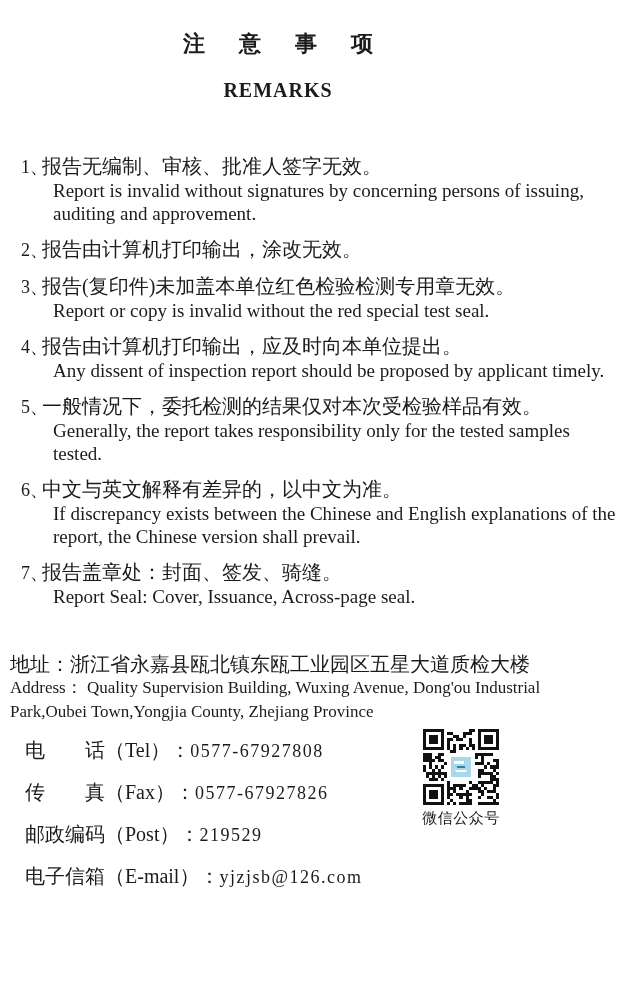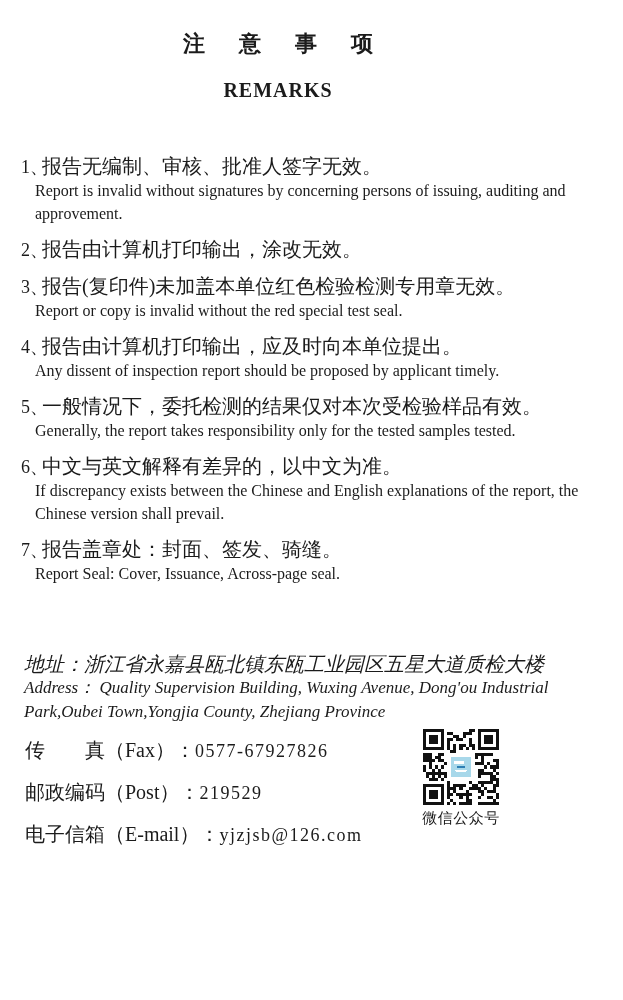--- a/index.html
+++ b/index.html
@@ -19,24 +19,24 @@
   }
   .title-en{
     margin-top:22px;font-size:20px;font-weight:bold;letter-spacing:1px;line-height:24px;
   }
 
   
   .items{position:absolute;top:155px;left:21px;width:602px;}
   .item{margin-bottom:13px;line-height:23px;}
   .zh-line{font-size:20px;white-space:nowrap;}
   .num{display:inline-block;width:21px;font-size:18px;}
-  .en-line{margin-left:14px;font-size:16px;max-width:578px;}
-
-  
-  .address{position:absolute;top:652px;left:24px;width:580px;line-height:24px;font-style:italic;}
+  .en-line{margin-left:32px;font-size:19px;max-width:578px;}
+
+  
+  .address{position:absolute;top:652px;left:10px;width:580px;line-height:24px;}
   .addr-zh{font-size:20px;white-space:nowrap;}
   .addr-en{font-size:17px;}
 
   
   .contacts{position:absolute;top:738px;left:25px;width:380px;}
   .contact-row{line-height:24px;margin-bottom:17px;font-size:20px;white-space:nowrap;}
   .contact-value{font-size:18px;letter-spacing:1.5px;}
 
   
   .qr-block{position:absolute;left:421px;top:729px;width:80px;text-align:center;}
@@ -82,20 +82,21 @@
       <div class="en-line">Report Seal: Cover, Issuance, Across-page seal.</div>
     </div>
   </div>
 
   <div class="address">
     <div class="addr-zh">地址：浙江省永嘉县瓯北镇东瓯工业园区五星大道质检大楼</div>
     <div class="addr-en">Address： Quality Supervision Building, Wuxing Avenue, Dong'ou Industrial Park,Oubei Town,Yongjia County, Zhejiang Province</div>
   </div>
 
   <div class="contacts">
+    <div class="contact-row"><span>电　　话（Tel）：</span><span class="contact-value">0577-67927808</span></div>
     <div class="contact-row"><span>传　　真（Fax）：</span><span class="contact-value">0577-67927826</span></div>
     <div class="contact-row"><span>邮政编码（Post）：</span><span class="contact-value">219529</span></div>
     <div class="contact-row"><span>电子信箱（E-mail）：</span><span class="contact-value">yjzjsb@126.com</span></div>
   </div>
 
   <div class="qr-block">
     <div class="qr-box">
       <svg id="qr-svg" width="76" height="76" viewBox="0 0 25 25" shape-rendering="crispEdges">
           <rect x="0" y="0" width="25" height="25" fill="#ffffff"></rect>
           <rect x="15" y="0" width="1" height="1" fill="#111111"></rect>

